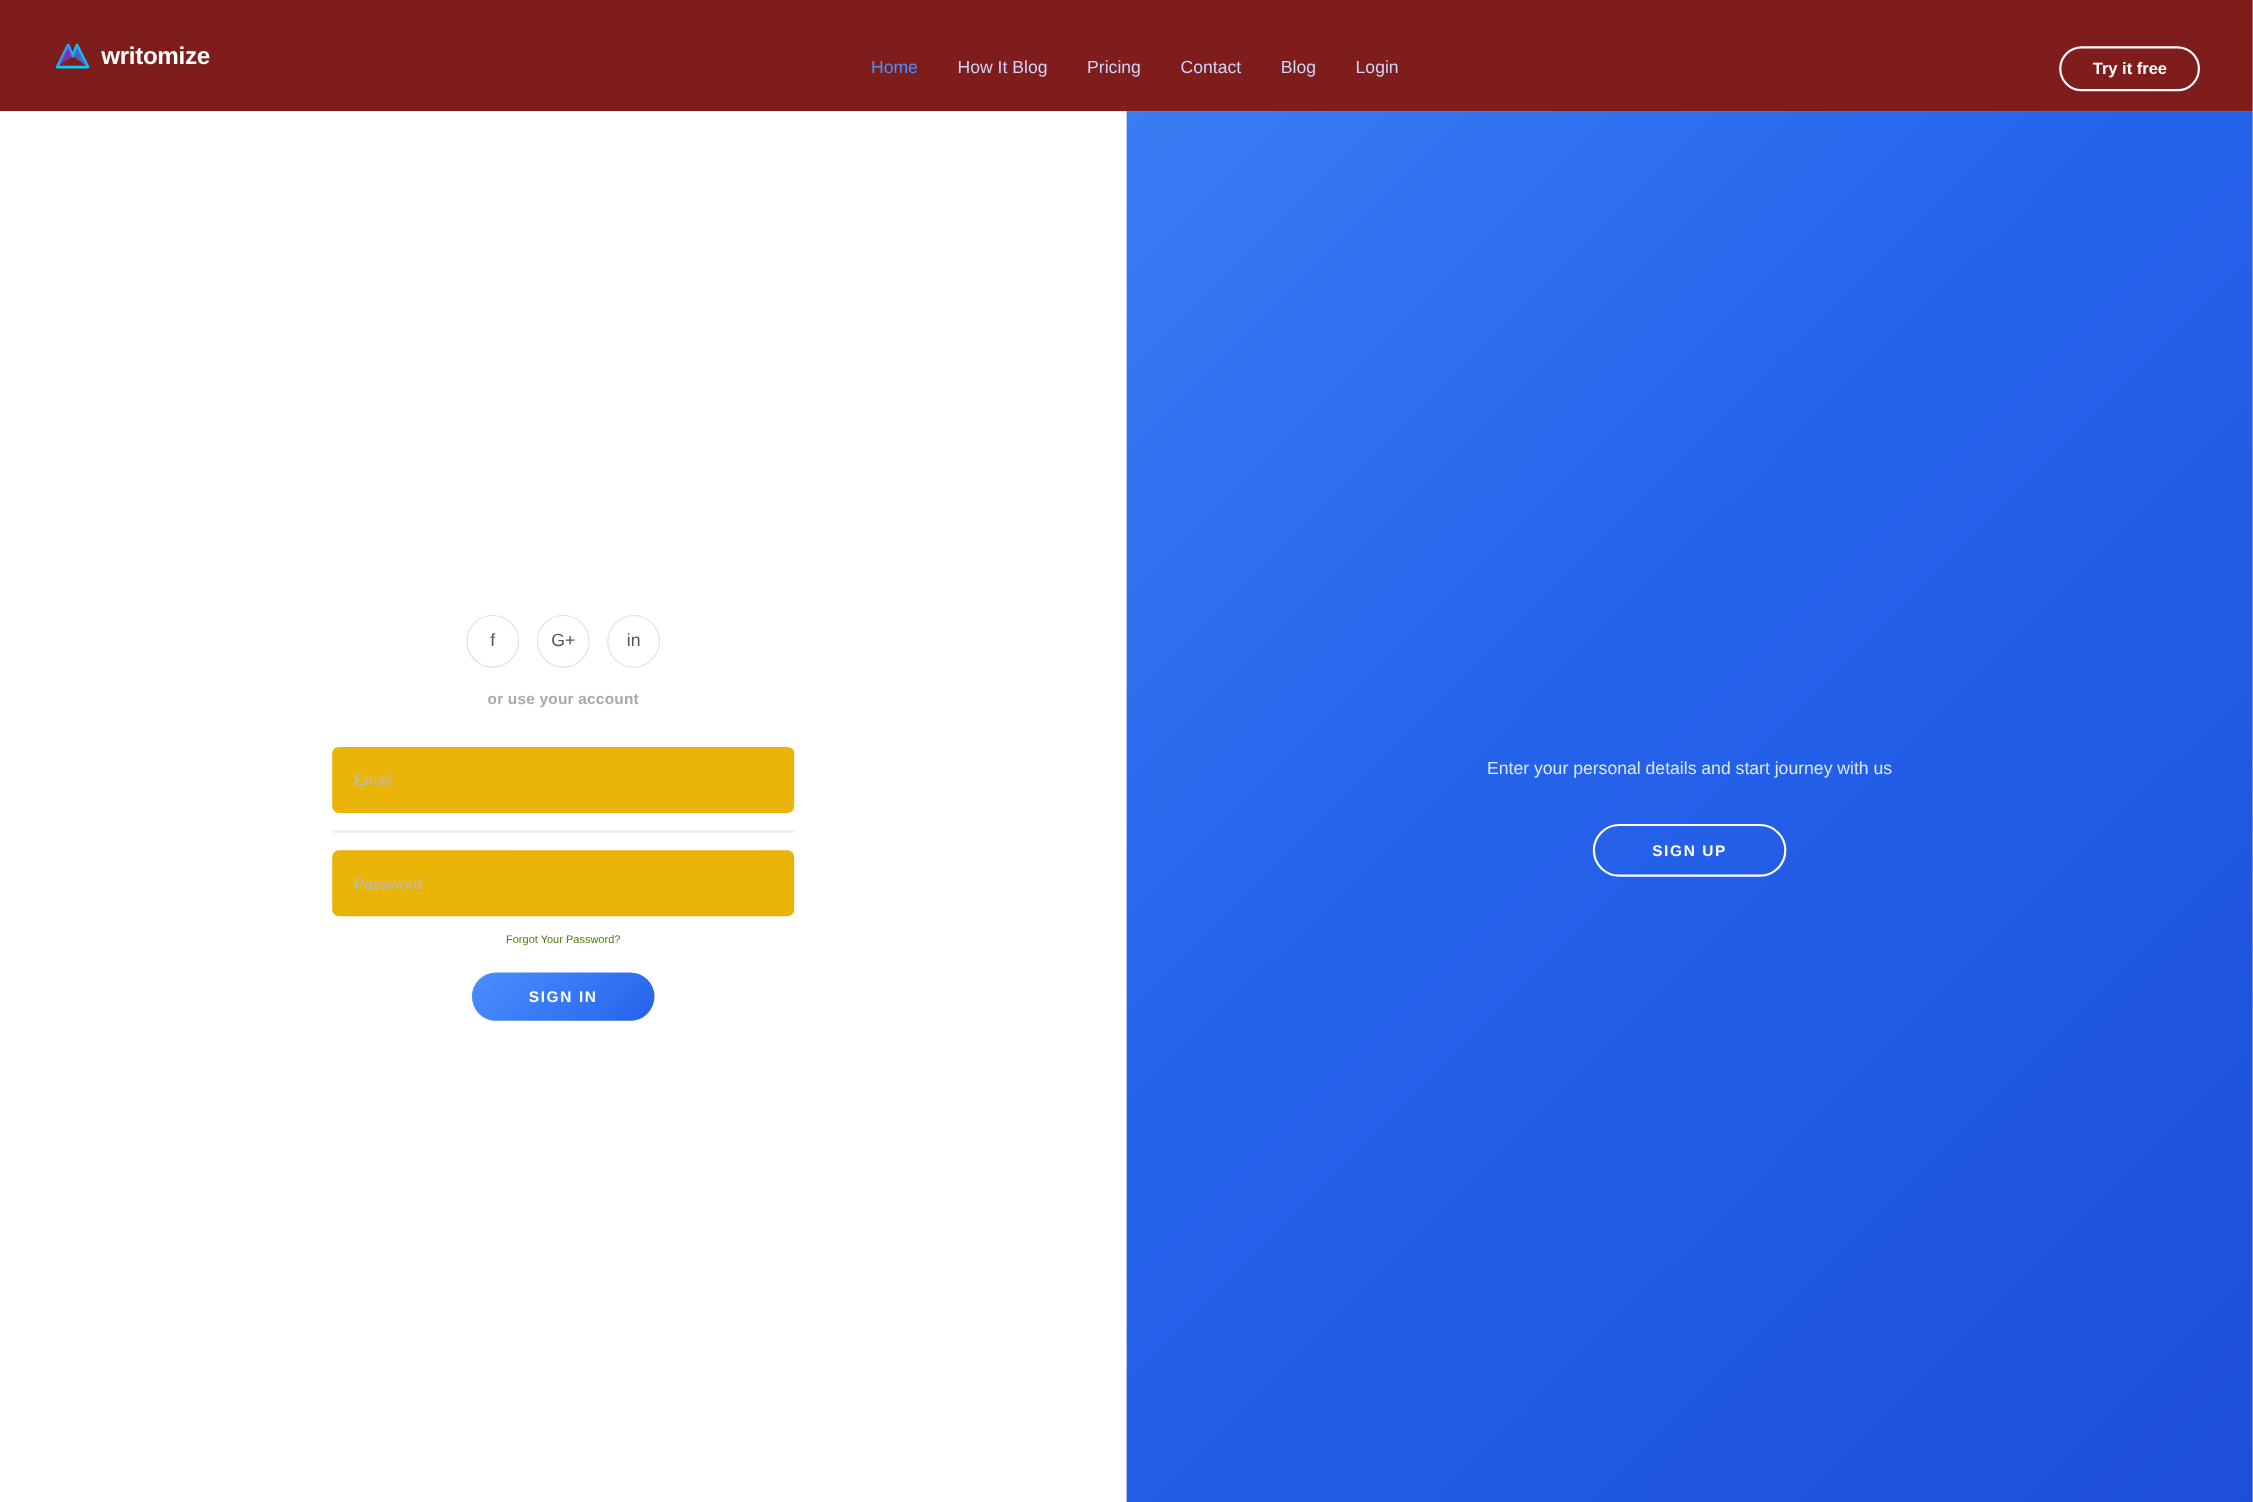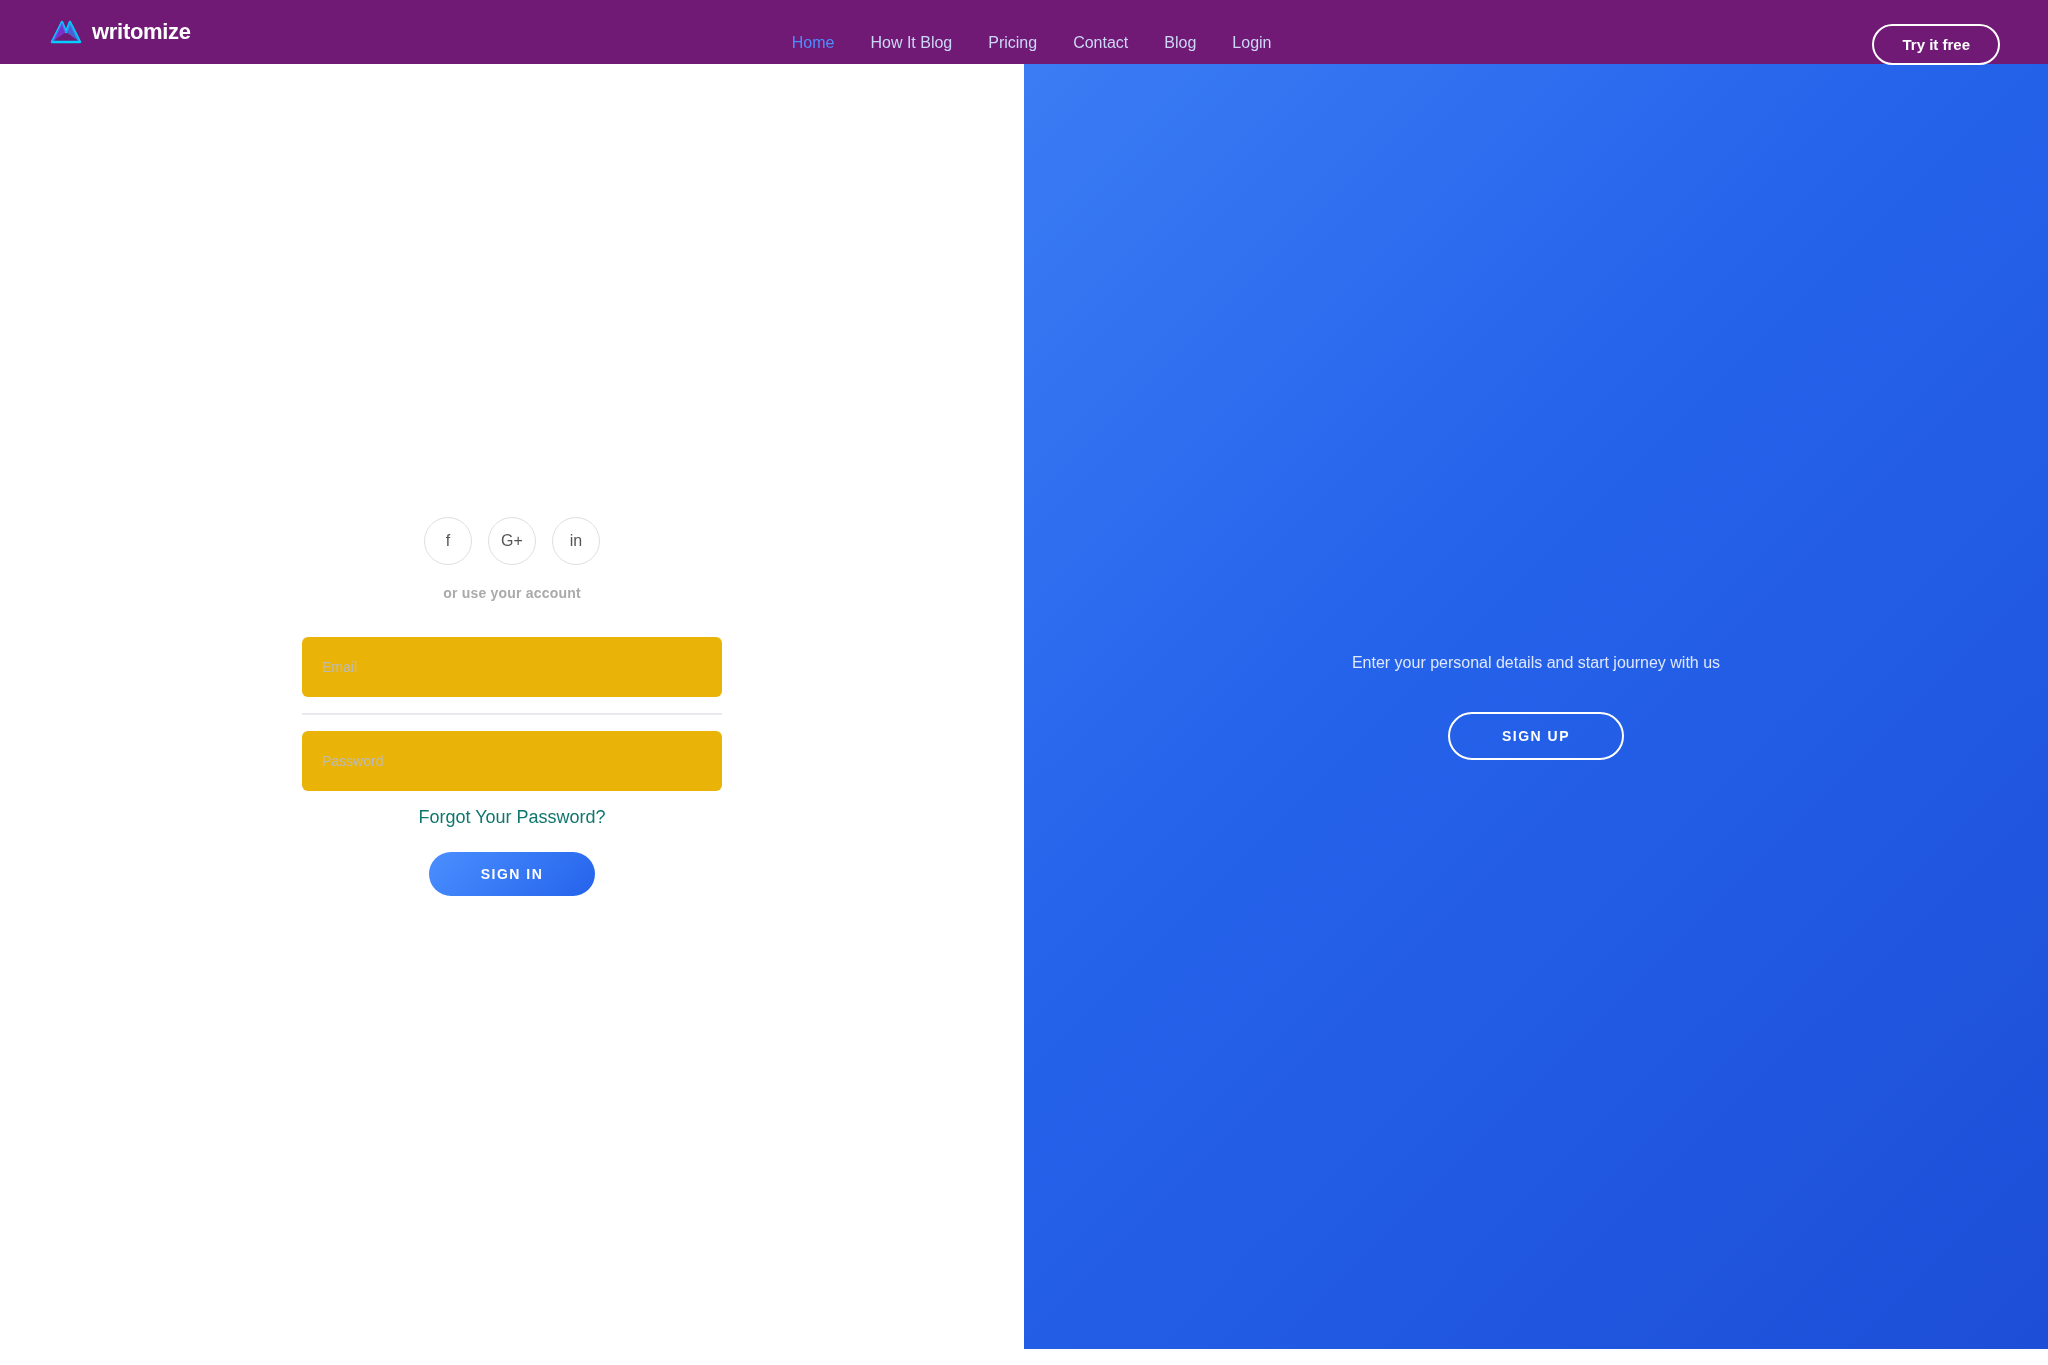--- a/index.html
+++ b/index.html
@@ -9,26 +9,26 @@
     }
 
     body {
       font-family: 'Segoe UI', Arial, sans-serif;
       min-height: 100vh;
       overflow-x: hidden;
     }
 
     
     .navbar {
-      background-color: #701a75;
+      background-color: #7f1d1d;
       display: flex;
       align-items: center;
       justify-content: space-between;
       padding: 0 48px;
-      height: 64px;
+      height: 101px;
       position: relative;
       z-index: 10;
     }
 
     .navbar-brand {
       display: flex;
       align-items: center;
       gap: 8px;
       text-decoration: none;
     }
@@ -143,22 +143,22 @@
       color: #333;
       margin-bottom: 16px;
       outline: none;
     }
 
     .input-field::placeholder {
       color: #bbb;
     }
 
     .forgot-password {
-      color: #0f766e;
-      font-size: 18px;
+      color: #4d7c0f;
+      font-size: 10px;
       margin-bottom: 24px;
       cursor: pointer;
       text-decoration: none;
     }
 
     .sign-in-btn {
       background: linear-gradient(135deg, #4a8fff 0%, #2563eb 100%);
       color: #ffffff;
       border: none;
       padding: 14px 52px;

